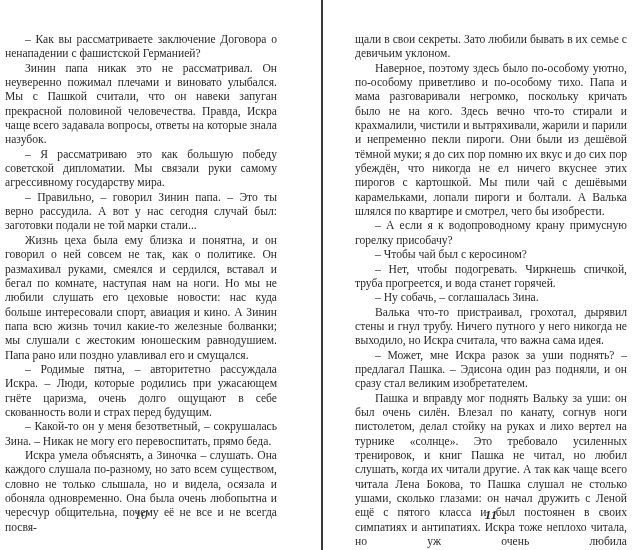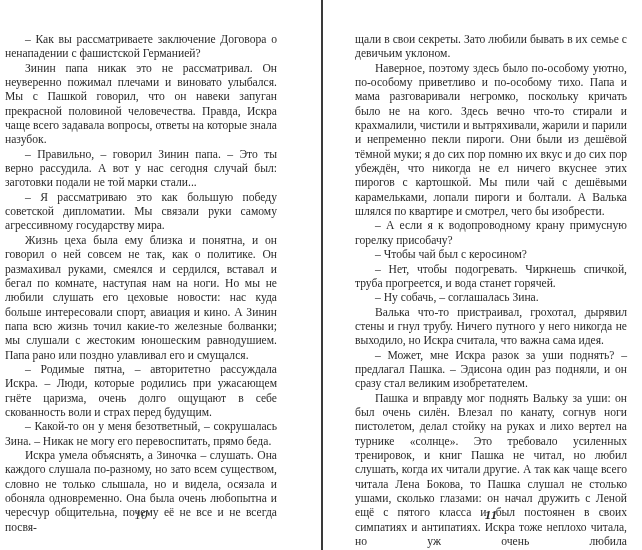--- a/index.html
+++ b/index.html
@@ -26,23 +26,23 @@
   }
   .page-left .pagenum { left: 5px; width: 272px; }
   .page-right .pagenum { left: 45px; width: 272px; font-weight: bold; }
 </style>
 </head>
 <body>
 
 <div class="page page-left">
   <div class="text">
     <p>– Как вы рассматриваете заключение Договора о ненападении с фашистской Германией?</p>
-    <p>Зинин папа никак это не рассматривал. Он неуверенно пожимал плечами и виновато улыбался. Мы с Пашкой говорил, что он навеки запуган прекрасной половиной человечества. Правда, Искра чаще всего задавала вопросы, ответы на которые знала назубок.</p>
+    <p>Зинин папа никак это не рассматривал. Он неуверенно пожимал плечами и виновато улыбался. Мы с Пашкой считали, что он навеки запуган прекрасной половиной человечества. Правда, Искра чаще всего задавала вопросы, ответы на которые знала назубок.</p>
+    <p>– Я рассматриваю это как большую победу советской дипломатии. Мы связали руки самому агрессивному государству мира.</p>
     <p>– Правильно, – говорил Зинин папа. – Это ты верно рассудила. А вот у нас сегодня случай был: заготовки подали не той марки стали...</p>
-    <p>– Я рассматриваю это как большую победу советской дипломатии. Мы связали руки самому агрессивному государству мира.</p>
     <p>Жизнь цеха была ему близка и понятна, и он говорил о ней совсем не так, как о политике. Он размахивал руками, смеялся и сердился, вставал и бегал по комнате, наступая нам на ноги. Но мы не любили слушать его цеховые новости: нас куда больше интересовали спорт, авиация и кино. А Зинин папа всю жизнь точил какие-то железные болванки; мы слушали с жестоким юношеским равнодушием. Папа рано или поздно улавливал его и смущался.</p>
     <p>– Родимые пятна, – авторитетно рассуждала Искра. – Люди, которые родились при ужасающем гнёте царизма, очень долго ощущают в себе скованность воли и страх перед будущим.</p>
     <p>– Какой-то он у меня безответный, – сокрушалась Зина. – Никак не могу его перевоспитать, прямо беда.</p>
     <p class="last-justify">Искра умела объяснять, а Зиночка – слушать. Она каждого слушала по-разному, но зато всем существом, словно не только слышала, но и видела, осязала и обоняла одновременно. Она была очень любопытна и чересчур общительна, почему её не все и не всегда посвя-</p>
   </div>
   <div class="pagenum">10</div>
 </div>
 
 <div class="divider"></div>
 

